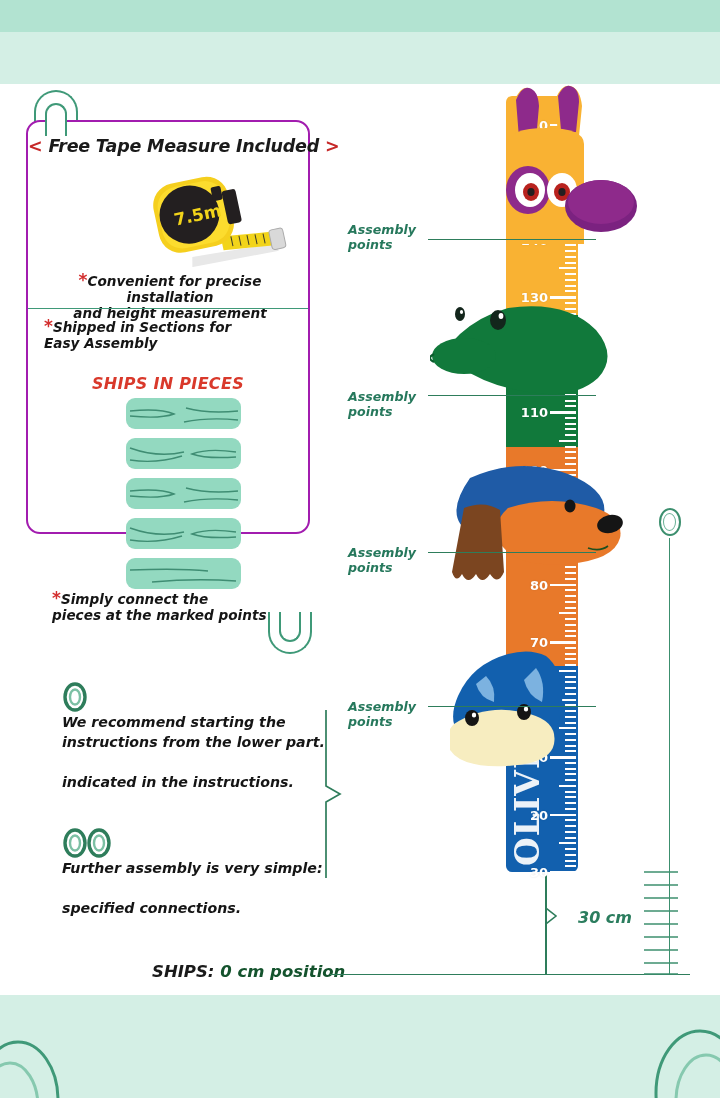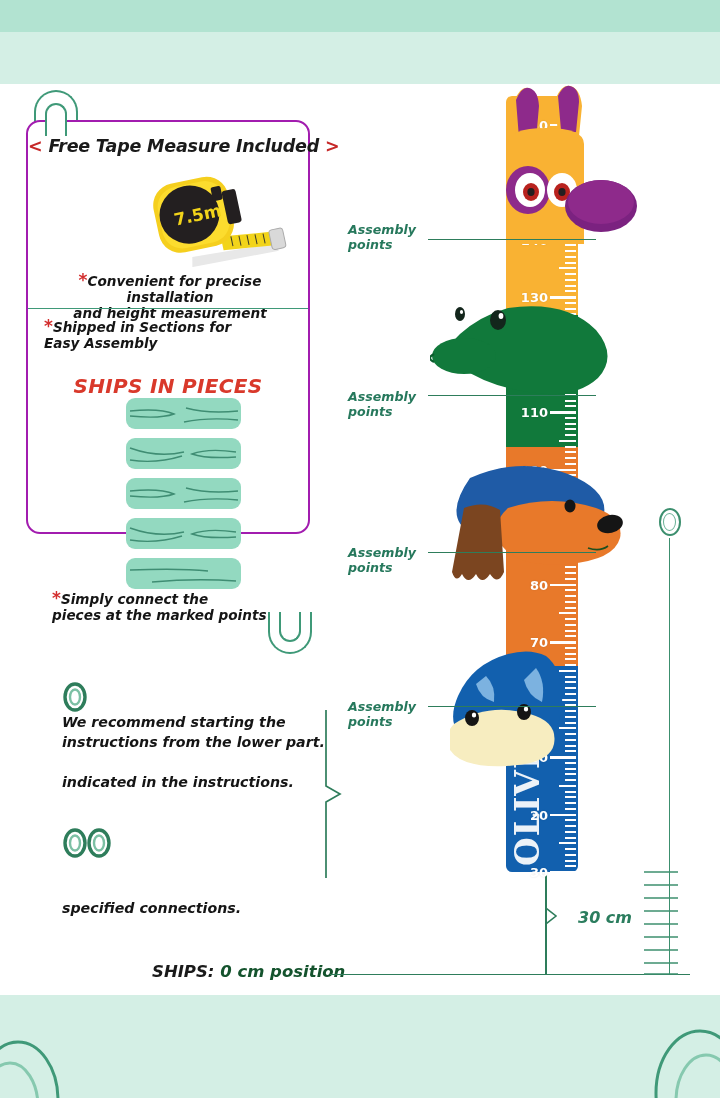--- a/index.html
+++ b/index.html
@@ -77,21 +77,21 @@
     font-size: 13.6px; line-height: 1.18;
     color: #151515;
   }
   .note.center { text-align: center; }
   .note.right  { text-align: left; }
 
   .ships-label {
     position: absolute; left: 0; width: 100%; text-align: center;
     font-family: "DejaVu Sans", sans-serif;
     font-weight: bold; font-style: italic;
-    font-size: 20px; color: #d9392b; letter-spacing: 0.3px;
+    font-size: 16px; color: #d9392b; letter-spacing: 0.3px;
   }
 
   .piece {
     position: absolute; left: 98px; width: 115px; height: 31px;
     background: #93d9c0; border-radius: 9px; overflow: hidden;
   }
   .piece svg { position: absolute; inset: 0; }
 
   
   .ring-ic { position: absolute; }
@@ -305,21 +305,21 @@
     <span>indicated in the instructions.</span>
   </div>
 
   <svg class="ring-ic" style="left:62px; top:828px;" width="52" height="30">
     <ellipse cx="13" cy="15" rx="10" ry="13" fill="none" stroke="#2e7d5b" stroke-width="3.4"></ellipse>
     <ellipse cx="13" cy="15" rx="5" ry="7.5" fill="none" stroke="#7cc0a4" stroke-width="2.4"></ellipse>
     <ellipse cx="37" cy="15" rx="10" ry="13" fill="none" stroke="#2e7d5b" stroke-width="3.4"></ellipse>
     <ellipse cx="37" cy="15" rx="5" ry="7.5" fill="none" stroke="#7cc0a4" stroke-width="2.4"></ellipse>
   </svg>
   <div class="para" style="left:62px; top:858px; width:290px;">
-    <br>
+    <span>Further assembly is very simple:</span><br>
     <br>
     <span>specified connections.</span>
   </div>
 
   <svg style="position:absolute; left:322px; top:708px;" width="26" height="172">
     <path d="M4 2 L4 78 L18 86 L4 94 L4 170" fill="none" stroke="#2e7d5b" stroke-width="1.7"></path>
   </svg>
 
   <div id="floor-label">
     <span>SHIPS:</span>

